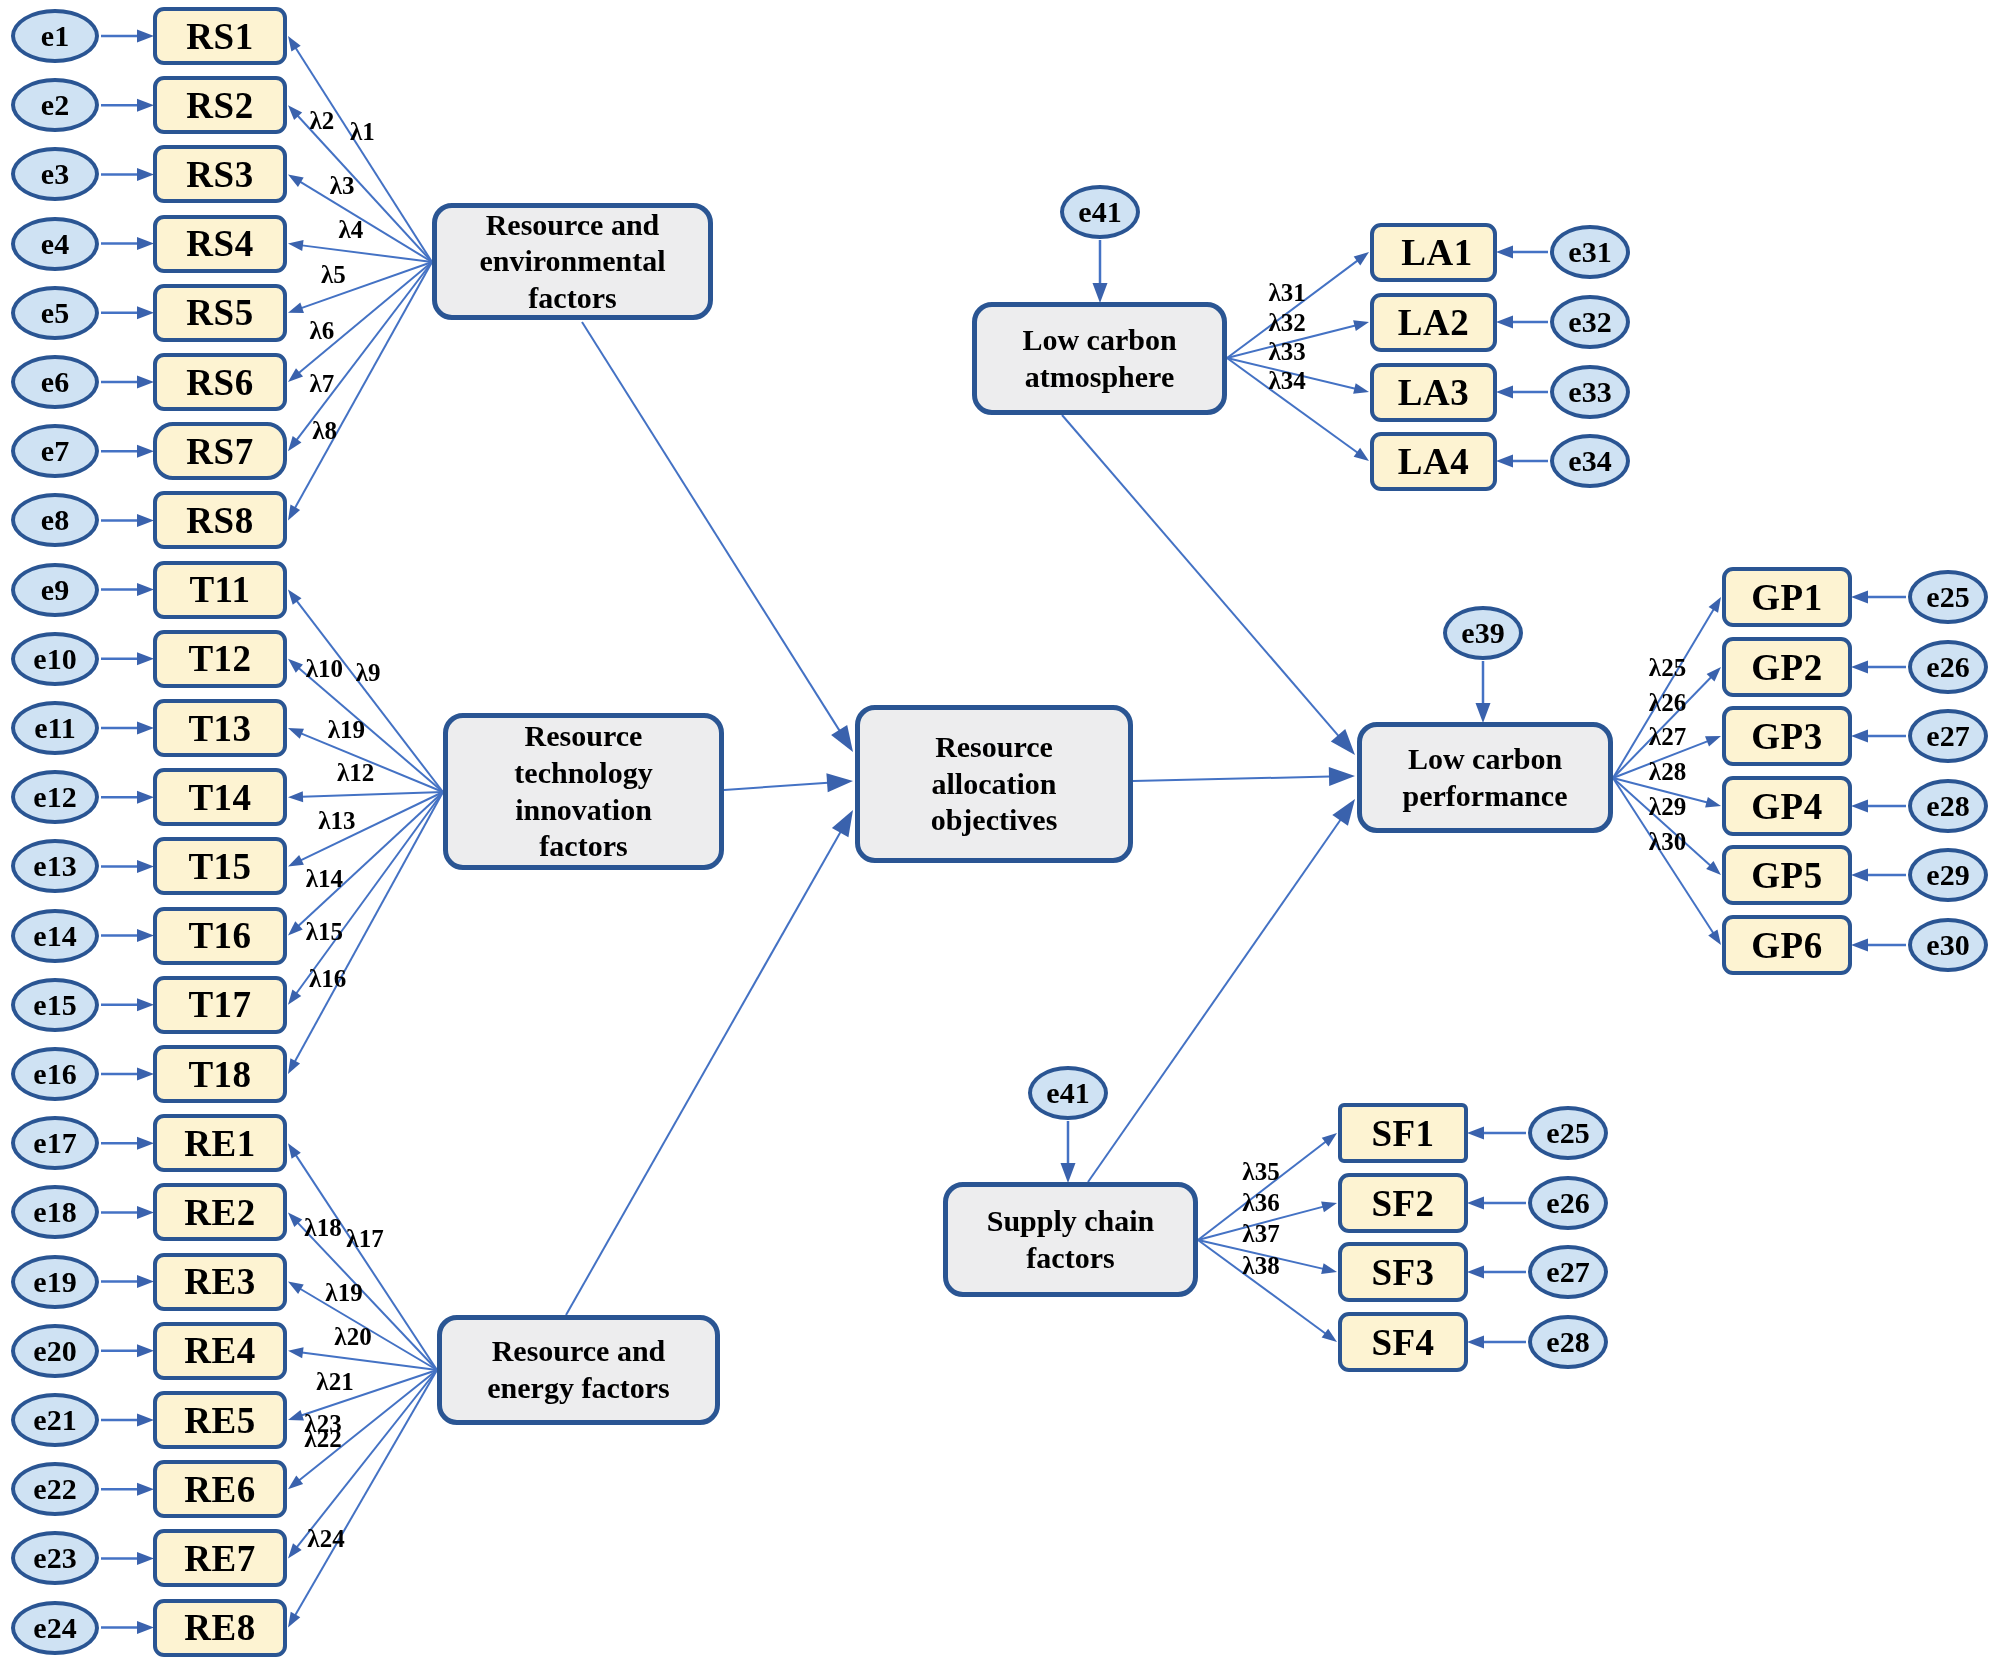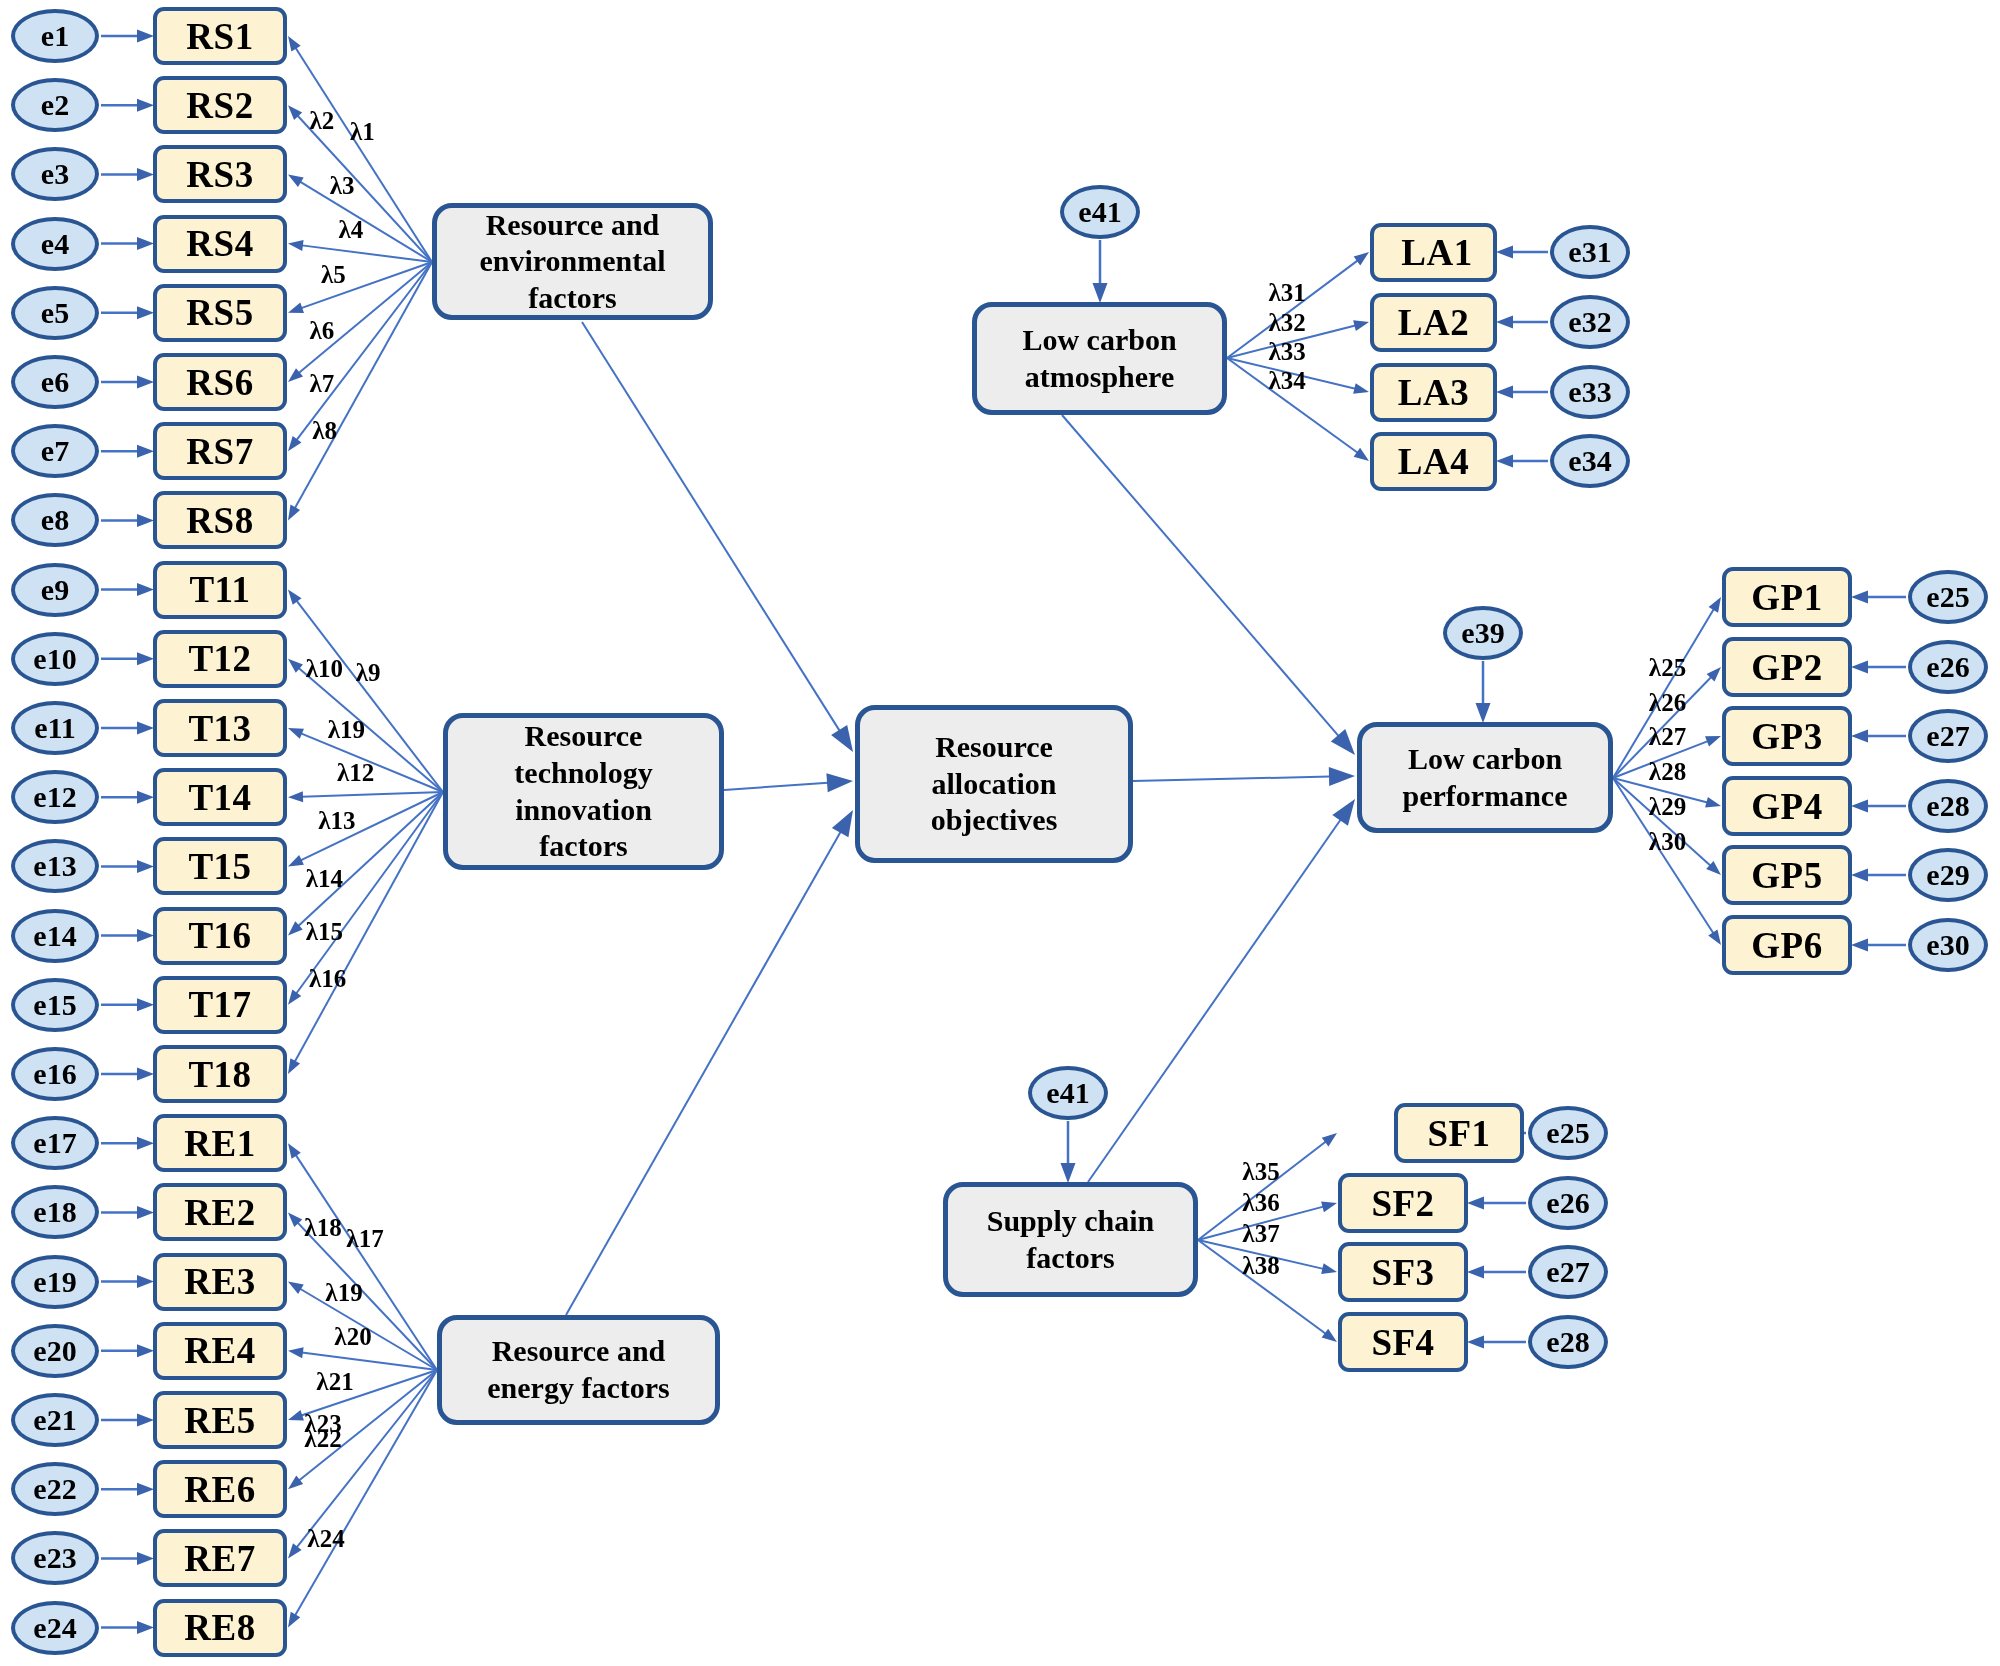--- a/index.html
+++ b/index.html
@@ -216,21 +216,21 @@
     <div class="node error" style="left: 11px; top: 216.6px; width: 88px; height: 54px;">e4</div>
     <div class="node indicator" style="left: 153px; top: 214.6px; width: 134px; height: 58px;">RS4</div>
     <div class="lambda" style="left: 350.8px; top: 229.696px;">λ4</div>
     <div class="node error" style="left: 11px; top: 285.8px; width: 88px; height: 54px;">e5</div>
     <div class="node indicator" style="left: 153px; top: 283.8px; width: 134px; height: 58px;">RS5</div>
     <div class="lambda" style="left: 333.4px; top: 274.544px;">λ5</div>
     <div class="node error" style="left: 11px; top: 355px; width: 88px; height: 54px;">e6</div>
     <div class="node indicator" style="left: 153px; top: 353px; width: 134px; height: 58px;">RS6</div>
     <div class="lambda" style="left: 321.8px; top: 331.2px;">λ6</div>
     <div class="node error" style="left: 11px; top: 424.2px; width: 88px; height: 54px;">e7</div>
-    <div class="node indicator" style="left: 153px; top: 422.2px; width: 134px; height: 58px;">RS7</div>
+    <div class="node indicator" style="left: 153px; top: 422.2px; width: 134px; height: 58px; border-radius: 20px;">RS7</div>
     <div class="lambda" style="left: 321.8px; top: 383.792px;">λ7</div>
     <div class="node error" style="left: 11px; top: 493.4px; width: 88px; height: 54px;">e8</div>
     <div class="node indicator" style="left: 153px; top: 491.4px; width: 134px; height: 58px;">RS8</div>
     <div class="lambda" style="left: 324.7px; top: 431.216px;">λ8</div>
     <div class="node latent" style="left: 432px; top: 203px; width: 281px; height: 117px;">Resource and
 environmental
 factors</div>
     <div class="node error" style="left: 11px; top: 562.6px; width: 88px; height: 54px;">e9</div>
     <div class="node indicator" style="left: 153px; top: 560.6px; width: 134px; height: 58px;">T11</div>
     <div class="lambda" style="left: 368.12px; top: 672.848px;">λ9</div>
@@ -314,21 +314,21 @@
     <div class="lambda" style="left: 1667.5px; top: 772px;">λ28</div>
     <div class="node indicator" style="left: 1722px; top: 845px; width: 130px; height: 60px;">GP5</div>
     <div class="node error" style="left: 1908px; top: 848px; width: 80px; height: 54px;">e29</div>
     <div class="lambda" style="left: 1667.5px; top: 806.5px;">λ29</div>
     <div class="node indicator" style="left: 1722px; top: 915px; width: 130px; height: 60px;">GP6</div>
     <div class="node error" style="left: 1908px; top: 918px; width: 80px; height: 54px;">e30</div>
     <div class="lambda" style="left: 1667.5px; top: 841.5px;">λ30</div>
     <div class="node error" style="left: 1443px; top: 606px; width: 80px; height: 54px;">e39</div>
     <div class="node latent" style="left: 1357px; top: 722px; width: 256px; height: 111px;">Low carbon
 performance</div>
-    <div class="node indicator" style="left: 1394px; top: 1103px; width: 130px; height: 60px;">SF1</div>
+    <div class="node indicator" style="left: 1338px; top: 1103px; width: 130px; height: 60px; border-radius: 6px;">SF1</div>
     <div class="node error" style="left: 1528px; top: 1106px; width: 80px; height: 54px;">e25</div>
     <div class="lambda" style="left: 1261px; top: 1171.85px;">λ35</div>
     <div class="node indicator" style="left: 1338px; top: 1173px; width: 130px; height: 60px;">SF2</div>
     <div class="node error" style="left: 1528px; top: 1176px; width: 80px; height: 54px;">e26</div>
     <div class="lambda" style="left: 1261px; top: 1203.35px;">λ36</div>
     <div class="node indicator" style="left: 1338px; top: 1242px; width: 130px; height: 60px;">SF3</div>
     <div class="node error" style="left: 1528px; top: 1245px; width: 80px; height: 54px;">e27</div>
     <div class="lambda" style="left: 1261px; top: 1234.4px;">λ37</div>
     <div class="node indicator" style="left: 1338px; top: 1312px; width: 130px; height: 60px;">SF4</div>
     <div class="node error" style="left: 1528px; top: 1315px; width: 80px; height: 54px;">e28</div>

